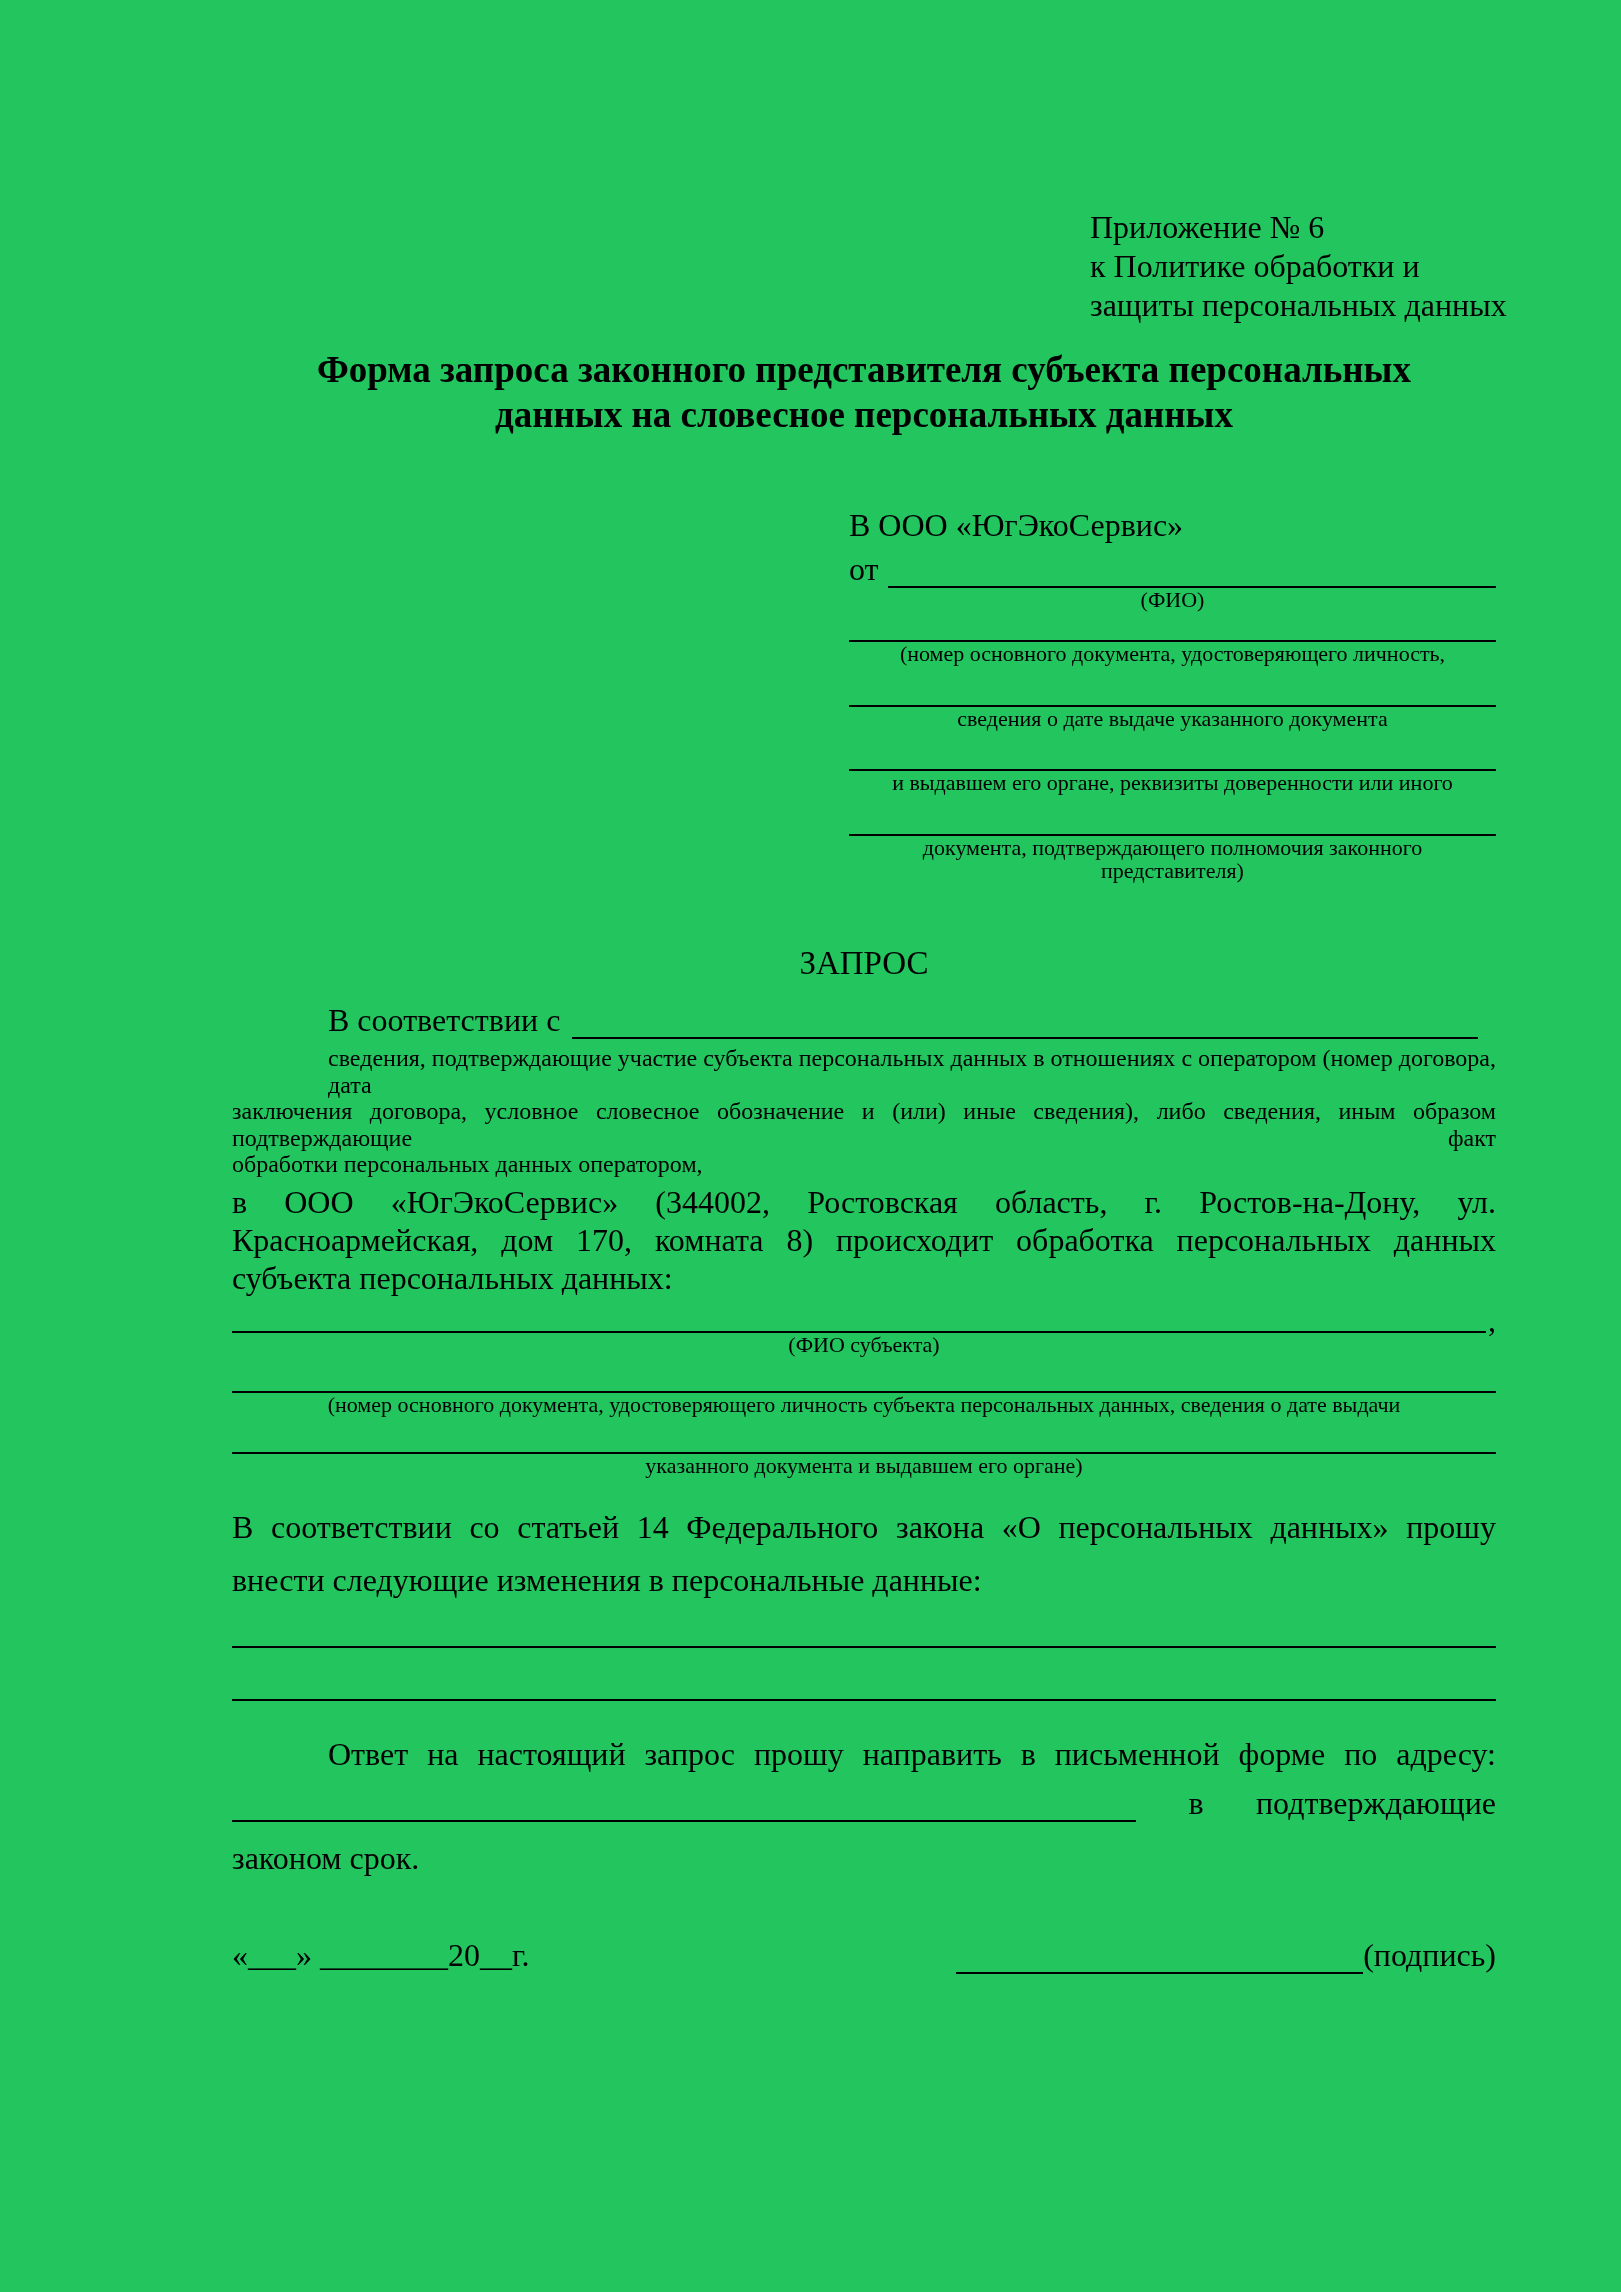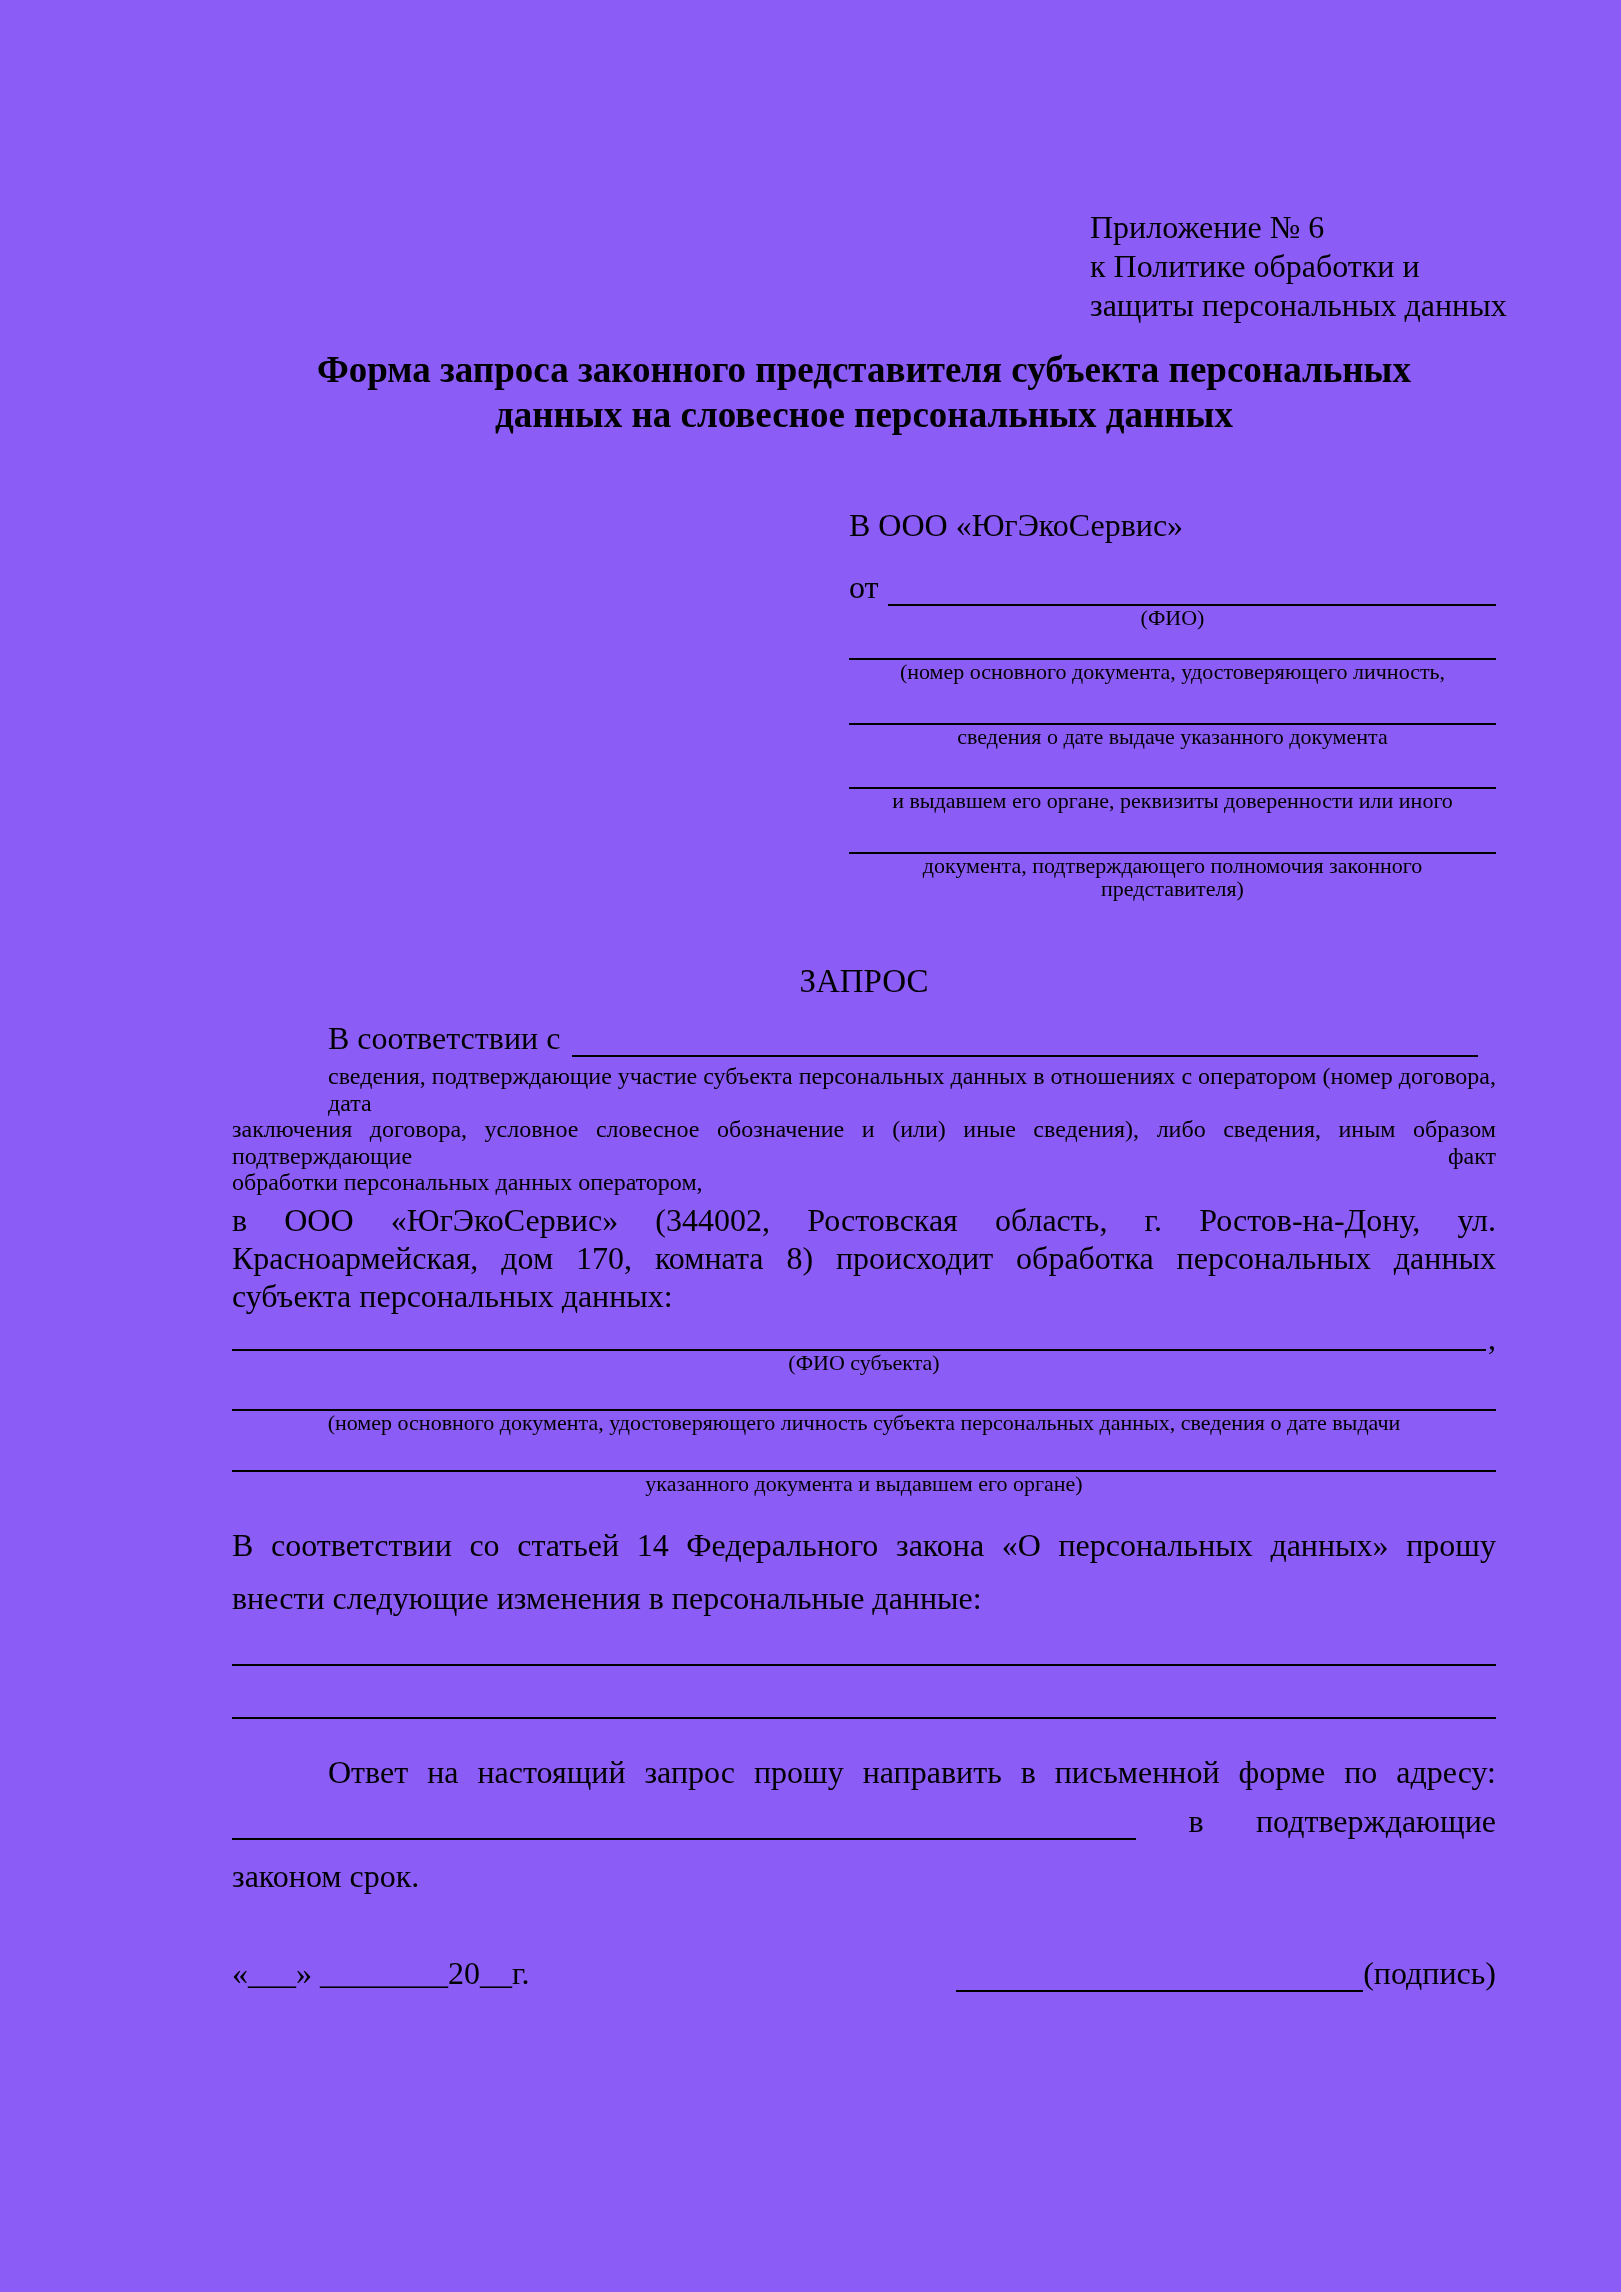--- a/index.html
+++ b/index.html
@@ -1,21 +1,21 @@
 <!DOCTYPE html>
 <html lang="ru"><head>
 <meta charset="utf-8">
 <style>
   html, body { margin: 0; padding: 0; background: #e8e8e8; }
   .page {
     position: relative;
     width: 1621px;
     height: 2293px;
     margin: 0 auto;
-    background: #8b5cf6;
+    background: #22c55e;
     color: #000000;
     font-family: "Liberation Serif", "DejaVu Serif", serif;
     font-size: 32px;
     overflow: hidden;
   }
   .content {
     position: absolute;
     left: 232px;
     top: 0;
     width: 1264px;
@@ -35,21 +35,21 @@
     margin-top: 21.6px;
     text-align: center;
     font-weight: bold;
     font-size: 37px;
     line-height: 45px;
   }
 
   
   .recipient { margin-left: 617px; margin-top: 69px; }
   .recipient .to { line-height: 39px; }
-  .from-row { display: flex; align-items: flex-end; margin-top: 22px; height: 39px; }
+  .from-row { display: flex; align-items: flex-end; margin-top: 4px; height: 39px; }
   .from-row .uline { flex: 1; border-bottom: 2.9px solid #000; margin-left: 9.8px; }
   .cap {
     font-size: 22px;
     line-height: 23.5px;
     text-align: center;
   }
   .fill { border-bottom: 2.9px solid #000; }
   .fill.h1 { height: 29px; }
   .fill.h2 { height: 39px; }
 

